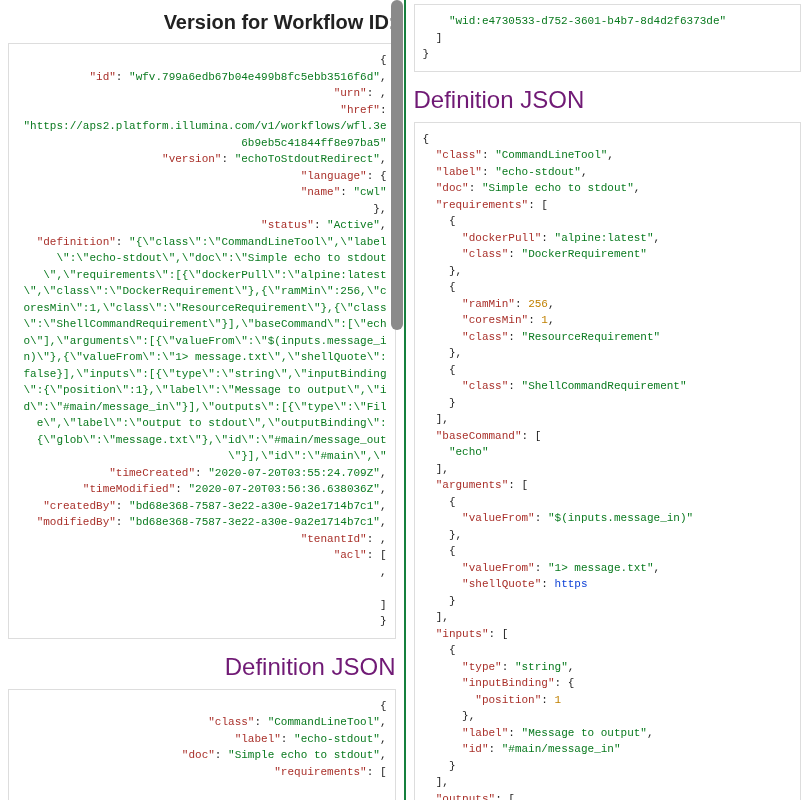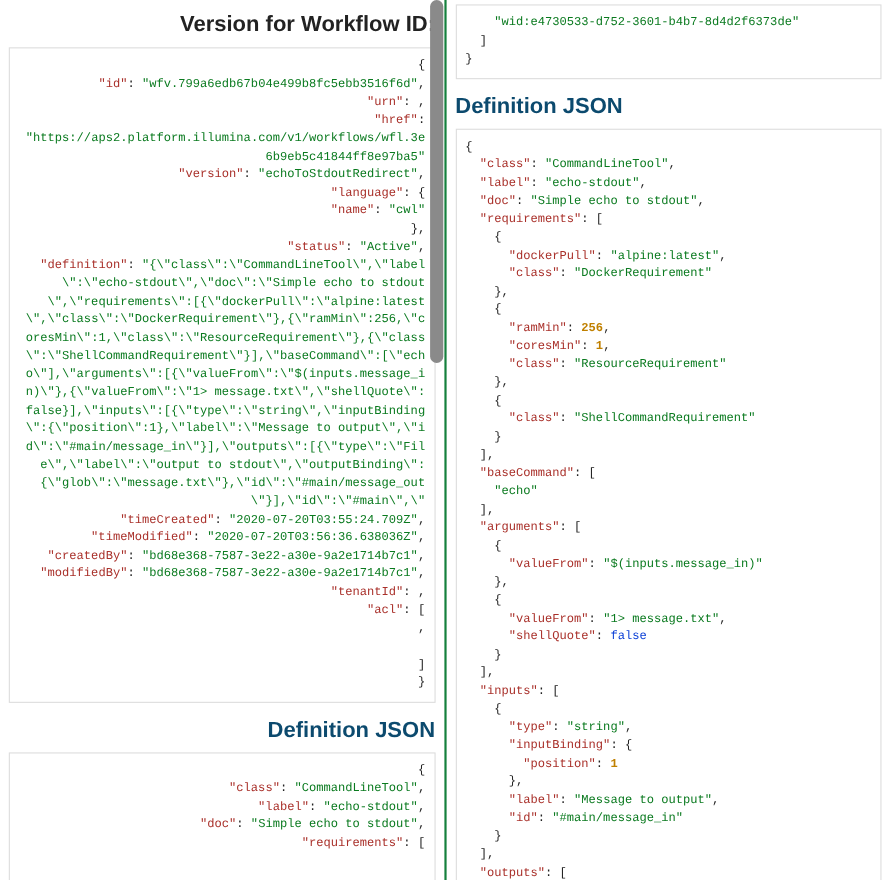--- a/index.html
+++ b/index.html
@@ -43,40 +43,40 @@
     }
     h2 {
       font-size: 20px;
       font-weight: 700;
       color: #222;
       margin: 6px 0 8px 0;
       line-height: 1.25;
       word-break: break-all;
     }
     h3 {
-      font-size: 20px;
-      font-weight: 700;
-      color: #0c4a6e;
+      font-size: 24px;
+      font-weight: 400;
+      color: #701a75;
       margin: 14px 0 8px 0;
     }
     pre.code {
       font-family: "SFMono-Regular", Consolas, "Liberation Mono", Menlo, monospace;
       font-size: 11px;
       line-height: 1.5;
       border: 1px solid #ddd;
       padding: 8px;
       background: #fff;
       white-space: pre-wrap;
       word-break: break-all;
       color: #111;
     }
     
     .k  { color: #a9302a; }   
     .s  { color: #0a7a1f; }   
-    .n  { color: #c08000; font-weight: bold; }   
+    .n  { color: #c08000; }   
     .b  { color: #0b3fd6; }   
     .p  { color: #222; }      
   </style>
 </head>
 <body>
 
 <div class="split-container">
 
   <div class="pane pane-left">
     <h2>
@@ -160,21 +160,21 @@
   <span class="p">],</span>
   <span class="k">"baseCommand"</span><span class="p">: </span><span class="p">[</span>
     <span class="s">"echo"</span>
   <span class="p">],</span>
   <span class="k">"arguments"</span><span class="p">: </span><span class="p">[</span>
     <span class="p">{</span>
       <span class="k">"valueFrom"</span><span class="p">: </span><span class="s">"$(inputs.message_in)"</span>
     <span class="p">},</span>
     <span class="p">{</span>
       <span class="k">"valueFrom"</span><span class="p">: </span><span class="s">"1&gt; message.txt"</span><span class="p">,</span>
-      <span class="k">"shellQuote"</span><span class="p">: </span><span class="b">false</span>
+      <span class="k">"shellQuote"</span><span class="p">: </span><span class="b">https</span>
     <span class="p">}</span>
   <span class="p">],</span>
   <span class="k">"inputs"</span><span class="p">: </span><span class="p">[</span>
     <span class="p">{</span>
       <span class="k">"type"</span><span class="p">: </span><span class="s">"string"</span><span class="p">,</span>
       <span class="k">"inputBinding"</span><span class="p">: </span><span class="p">{</span>
         <span class="k">"position"</span><span class="p">: </span><span class="n">1</span>
       <span class="p">},</span>
       <span class="k">"label"</span><span class="p">: </span><span class="s">"Message to output"</span><span class="p">,</span>
       <span class="k">"id"</span><span class="p">: </span><span class="s">"#main/message_in"</span>

